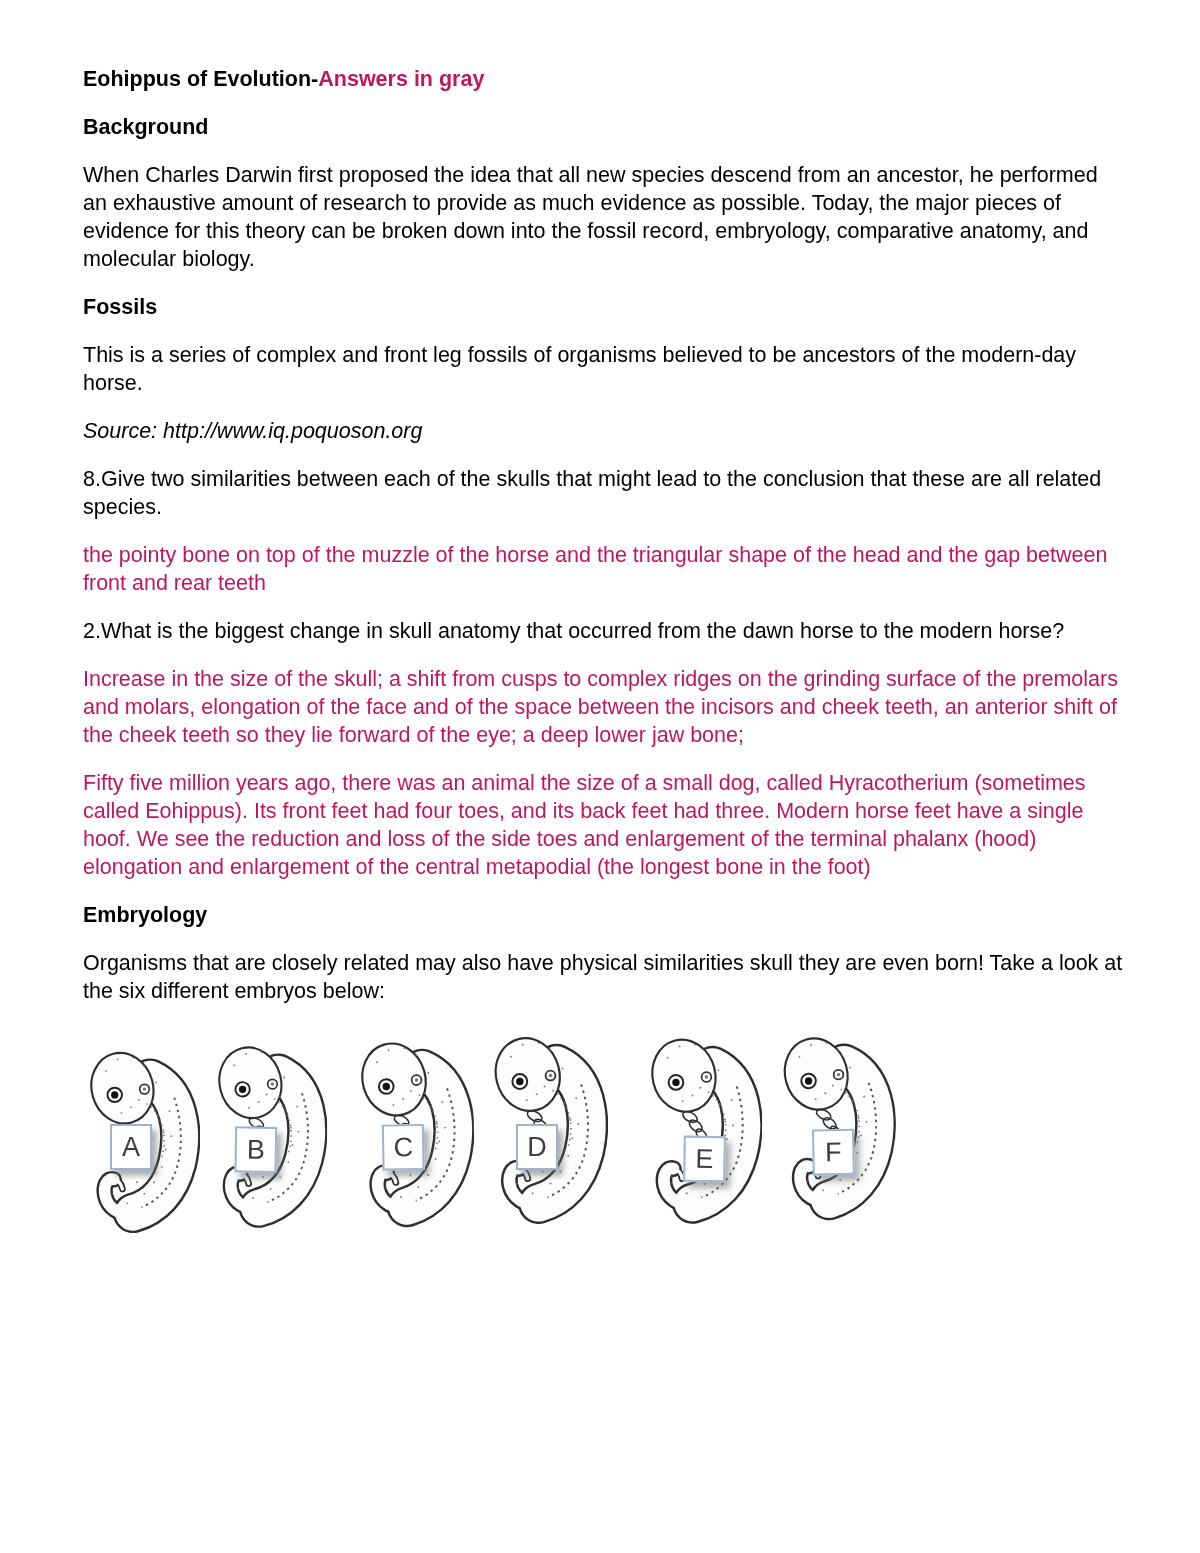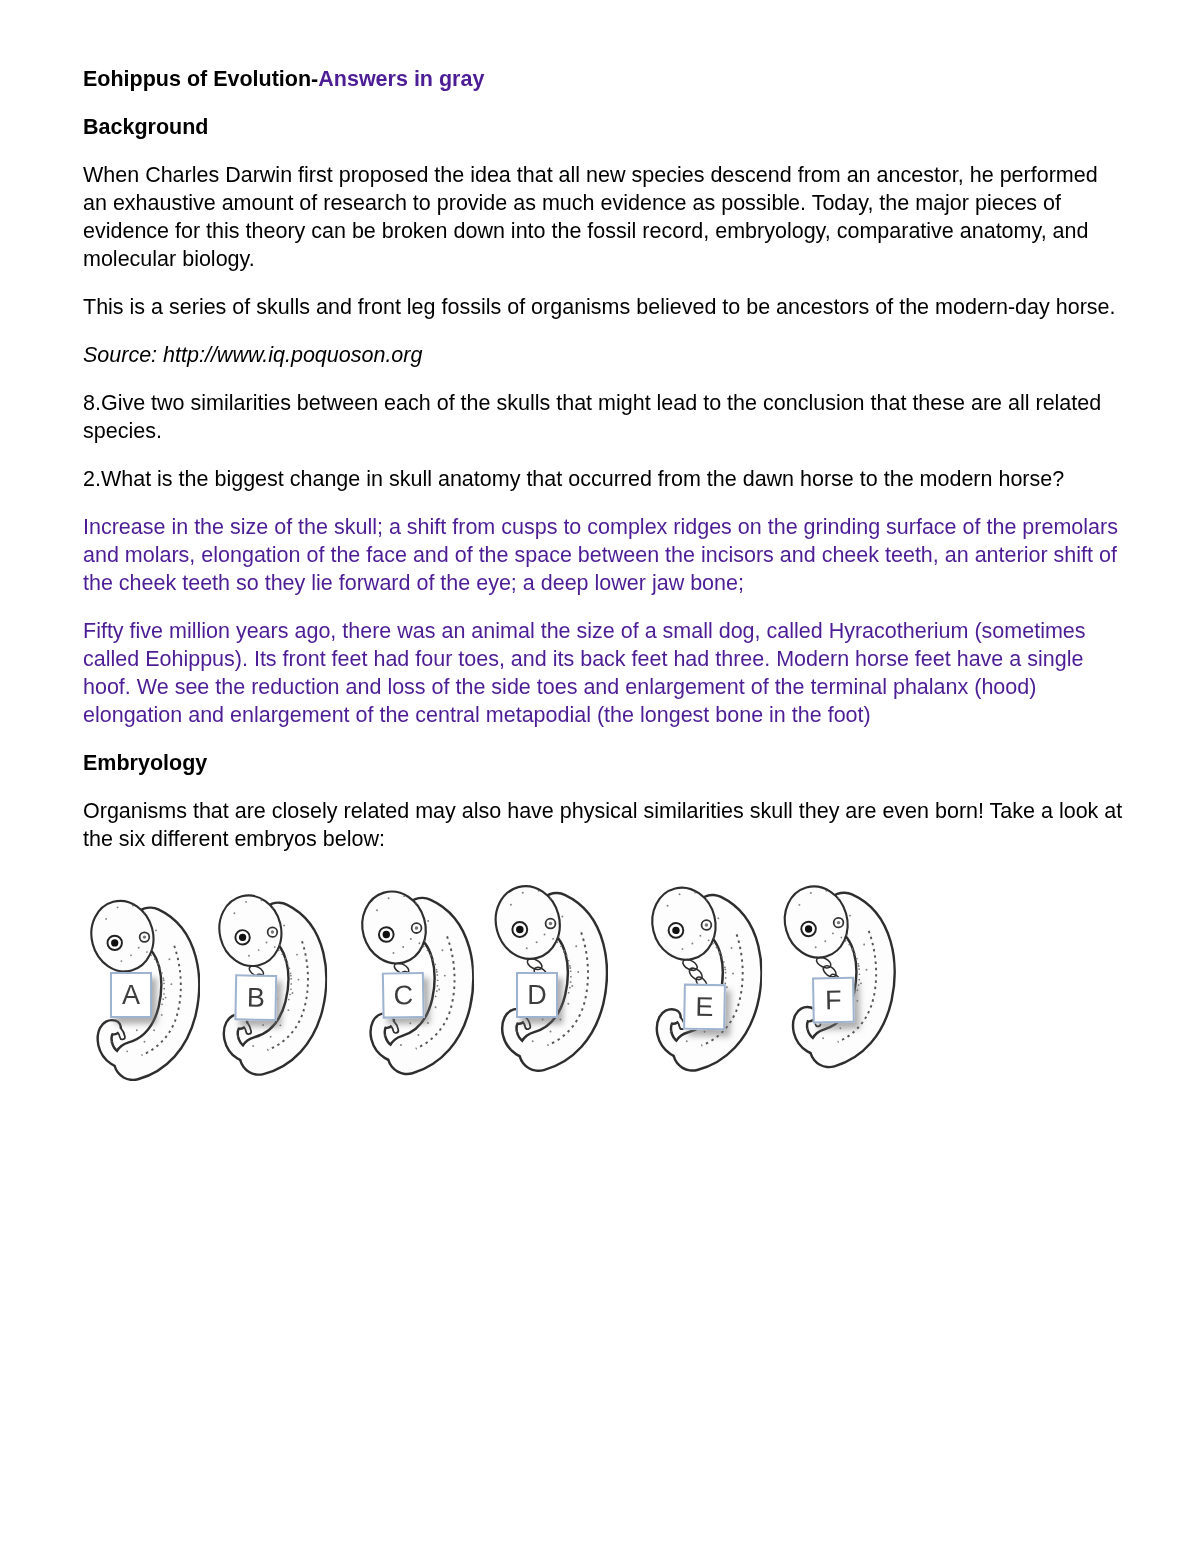--- a/index.html
+++ b/index.html
@@ -8,21 +8,21 @@
     font-family:"Liberation Sans","DejaVu Sans",sans-serif;
     color:#000;
     position:relative;
   }
   .page{
     padding:45px 75px 0 83px;
     width:1042px;
   }
   p{margin:20px 0;font-size:21.5px;line-height:28px;}
   p.h{font-weight:700;}
-  .red{color:#4c1d95;}
+  .red{color:#be185d;}
   .italic{}
   .src{font-style:italic;}
   
   .figure{
     position:relative;
     height:250px;
     margin-top:24px;
     width:1042px;
   }
   .emb-item{position:absolute;width:118px;height:200px;}
@@ -96,27 +96,29 @@
 </svg>
 
 <div class="page">
 
   <p class="h"><span>Eohippus of Evolution-</span><span class="red">Answers in gray</span></p>
 
   <p class="h">Background</p>
 
   <p>When Charles Darwin first proposed the idea that all new species descend from an ancestor, he performed an exhaustive amount of research to provide as much evidence as possible. Today, the major pieces of evidence for this theory can be broken down into the fossil record, embryology, comparative anatomy, and molecular biology.</p>
 
+  <p class="h">Fossils</p>
 
-  <p>This is a series of skulls and front leg fossils of organisms believed to be ancestors of the modern-day horse.</p>
+  <p>This is a series of complex and front leg fossils of organisms believed to be ancestors of the modern-day horse.</p>
 
   <p class="src">Source: http://www.iq.poquoson.org</p>
 
   <p>8.Give two similarities between each of the skulls that might lead to the conclusion that these are all related species.</p>
 
+  <p class="red">the pointy bone on top of the muzzle of the horse and the triangular shape of the head and the gap between front and rear teeth</p>
 
   <p>2.What is the biggest change in skull anatomy that occurred from the dawn horse to the modern horse?</p>
 
   <p class="red">Increase in the size of the skull; a shift from cusps to complex ridges on the grinding surface of the premolars and molars, elongation of the face and of the space between the incisors and cheek teeth, an anterior shift of the cheek teeth so they lie forward of the eye; a deep lower jaw bone;</p>
 
 
   <p class="red"><span>Fifty five million years ago, there was an animal the size of a small dog, called </span><span class="italic">Hyracotherium</span><span> (sometimes called </span><span class="italic">Eohippus</span><span>). Its front feet had four toes, and its back feet had three. Modern horse feet have a single hoof. We see the reduction and loss of the side toes and enlargement of the terminal phalanx (hood)  elongation and enlargement of the central metapodial (the longest bone in the foot)</span></p>
 
   <p class="h">Embryology</p>
 

